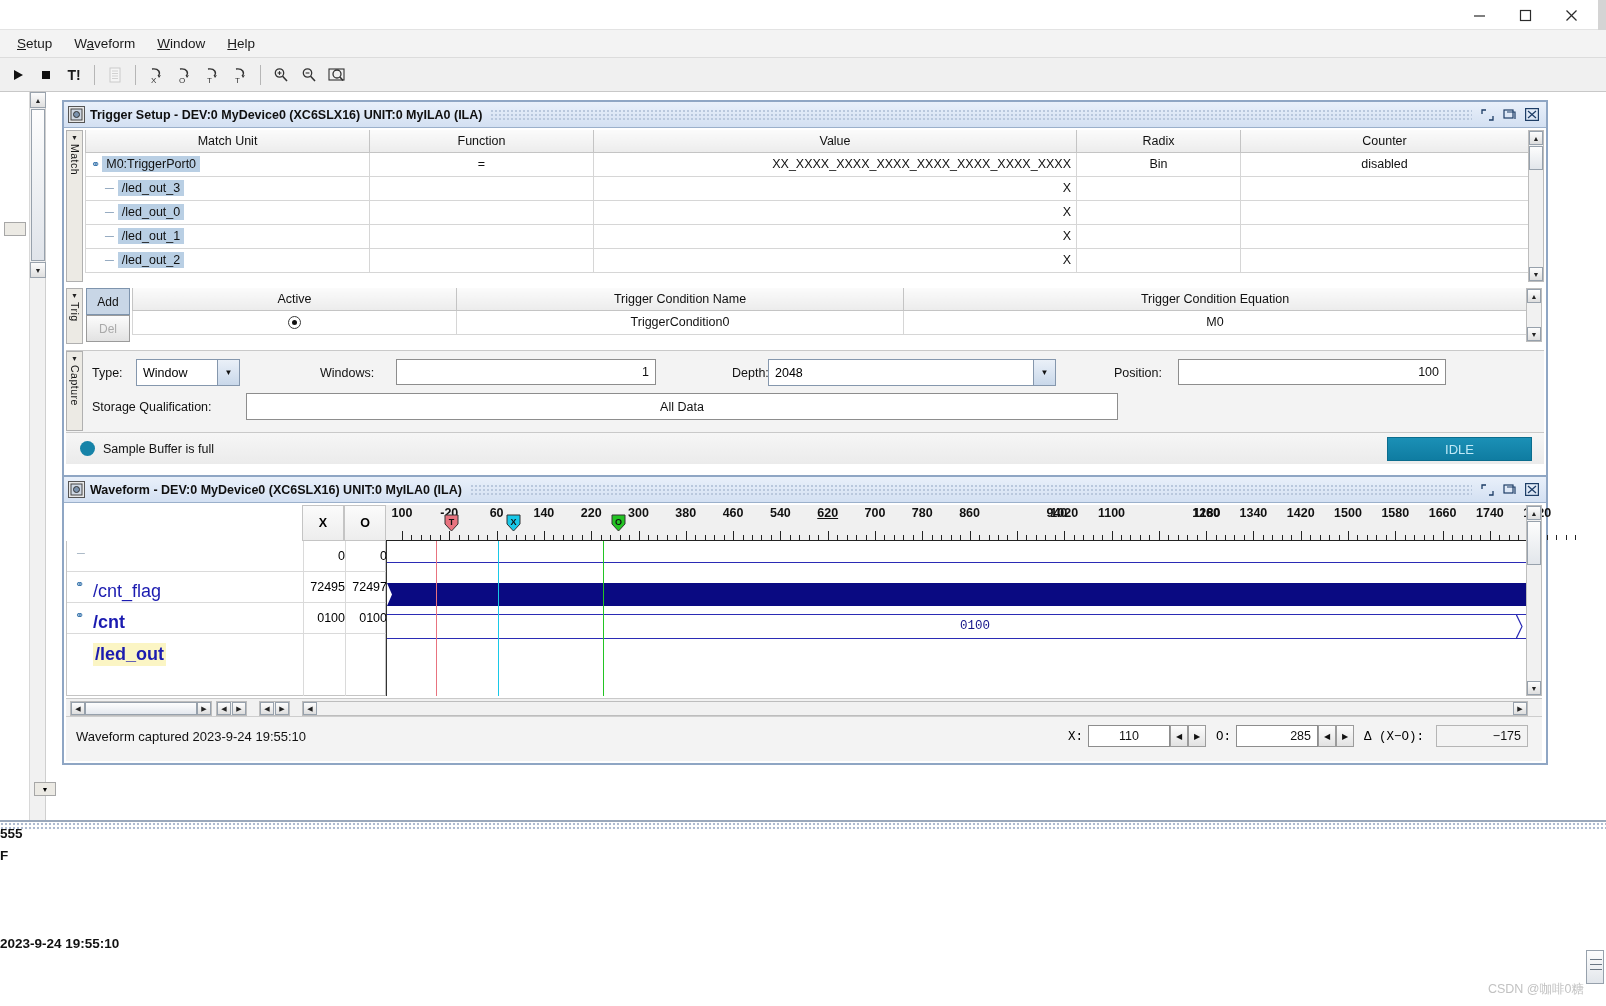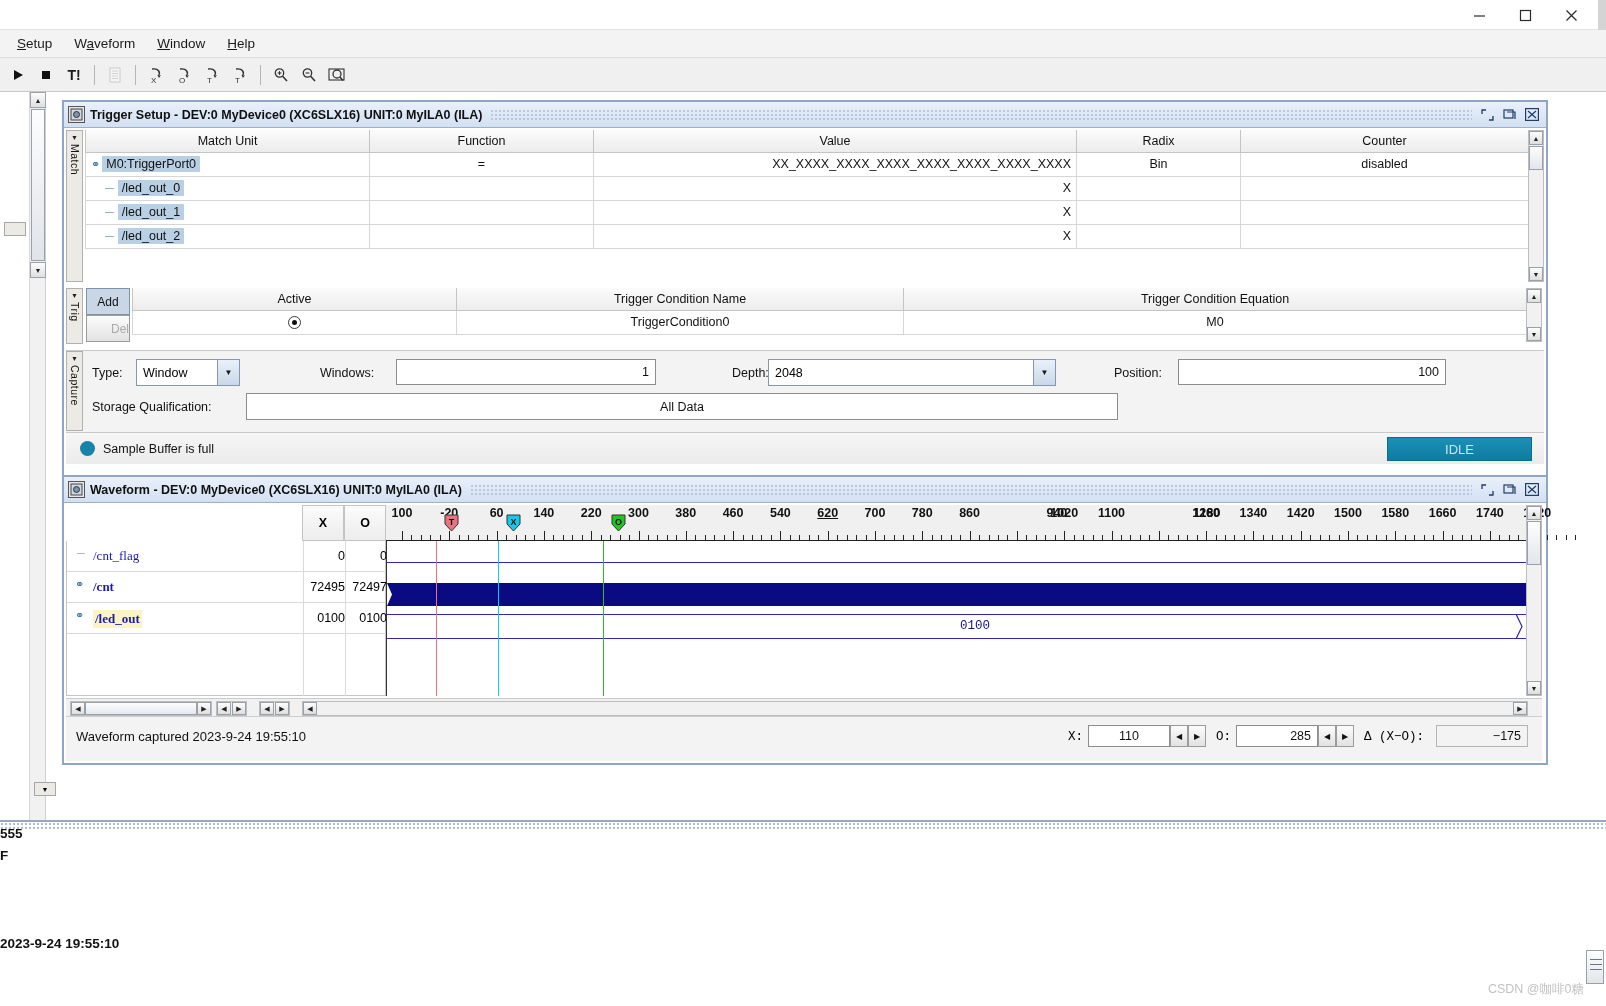--- a/index.html
+++ b/index.html
@@ -152,21 +152,21 @@
   .combo .drop {
     width: 22px; height: 100%; border-left: 1px solid #8597ad;
     background: linear-gradient(#eaf0f8,#c9d8ea);
     display: flex; align-items: center; justify-content: center; font-size: 8px; color: #111;
   }
   .lbl { font-size: 12.5px; color: #111; }
   .btnsm {
     background: linear-gradient(#fcfcfc,#e2e2e2); border: 1px solid #9b9b9b;
     font-size: 12px; color: #111; display: flex; align-items: center; justify-content: center;
   }
-  .btnsm.dis { color: #aaa; justify-content: flex-end; }
+  .btnsm.dis { color: #aaa; }
 
   
   .statusrow {
     position: absolute; background: linear-gradient(#f6f6f6,#ebebeb);
     border-top: 1px solid #c9c9c9; display: flex; align-items: center;
   }
   .led { width: 15px; height: 15px; border-radius: 50%; background: #1683a8; margin: 0 8px 0 14px; }
   .idle {
     background: linear-gradient(#1b90b6,#0f7ca1); color: #bfe9f7; border: 1px solid #0b6d8e;
     font-size: 13px; display: flex; align-items: center; justify-content: center; font-weight: normal;
@@ -190,21 +190,21 @@
     background: #ffffff; border-top: 2px solid #9aa8bb;
   }
   .console-grip {
     position: absolute; left: 0; top: 0; width: 1606px; height: 7px;
     background-image: radial-gradient(circle, #aebbd0 0.9px, transparent 1px);
     background-size: 4px 4px;
   }
   .console-line { position: absolute; font-size: 13.5px; color: #111; font-weight: bold; }
   .watermark { position: absolute; font-size: 12.5px; color: #c2c2c2; }
 
-  .sigrow-label { font-family: Liberation Serif, serif; font-size: 13px; color: #1b1bb0; }
+  .sigrow-label { font-family: Liberation Sans, sans-serif; font-size: 18px; color: #1b1bb0; margin-top: 33px; }
   .sigrow-label.bold { font-weight: bold; }
   .hl-yellow { background: #fbf5c4; }
 </style>
 </head>
 <body>
 
 <div id="app">
 
   <div class="titlebar">
     <div class="wincontrols">
@@ -380,20 +380,29 @@
           </thead>
           <tbody>
             <tr>
               <td>
                 <span style="color:#2f6ea8;font-size:11px;margin-right:2px;">⚭</span><span class="sel-hl">M0:TriggerPort0</span>
               </td>
               <td class="c-center">=</td>
               <td class="c-right">XX_XXXX_XXXX_XXXX_XXXX_XXXX_XXXX_XXXX</td>
               <td class="c-center">Bin</td>
               <td class="c-center muted">disabled</td>
+            </tr>
+            <tr>
+              <td>
+                <span style="color:#8aa2bb;margin:0 4px 0 14px;">─</span><span class="sel-hl">/led_out_3</span>
+              </td>
+              <td class="c-center"></td>
+              <td class="c-right">X</td>
+              <td class="c-center"></td>
+              <td class="c-center"></td>
             </tr>
             <tr>
               <td>
                 <span style="color:#8aa2bb;margin:0 4px 0 14px;">─</span><span class="sel-hl">/led_out_0</span>
               </td>
               <td class="c-center"></td>
               <td class="c-right">X</td>
               <td class="c-center"></td>
               <td class="c-center"></td>
             </tr>

